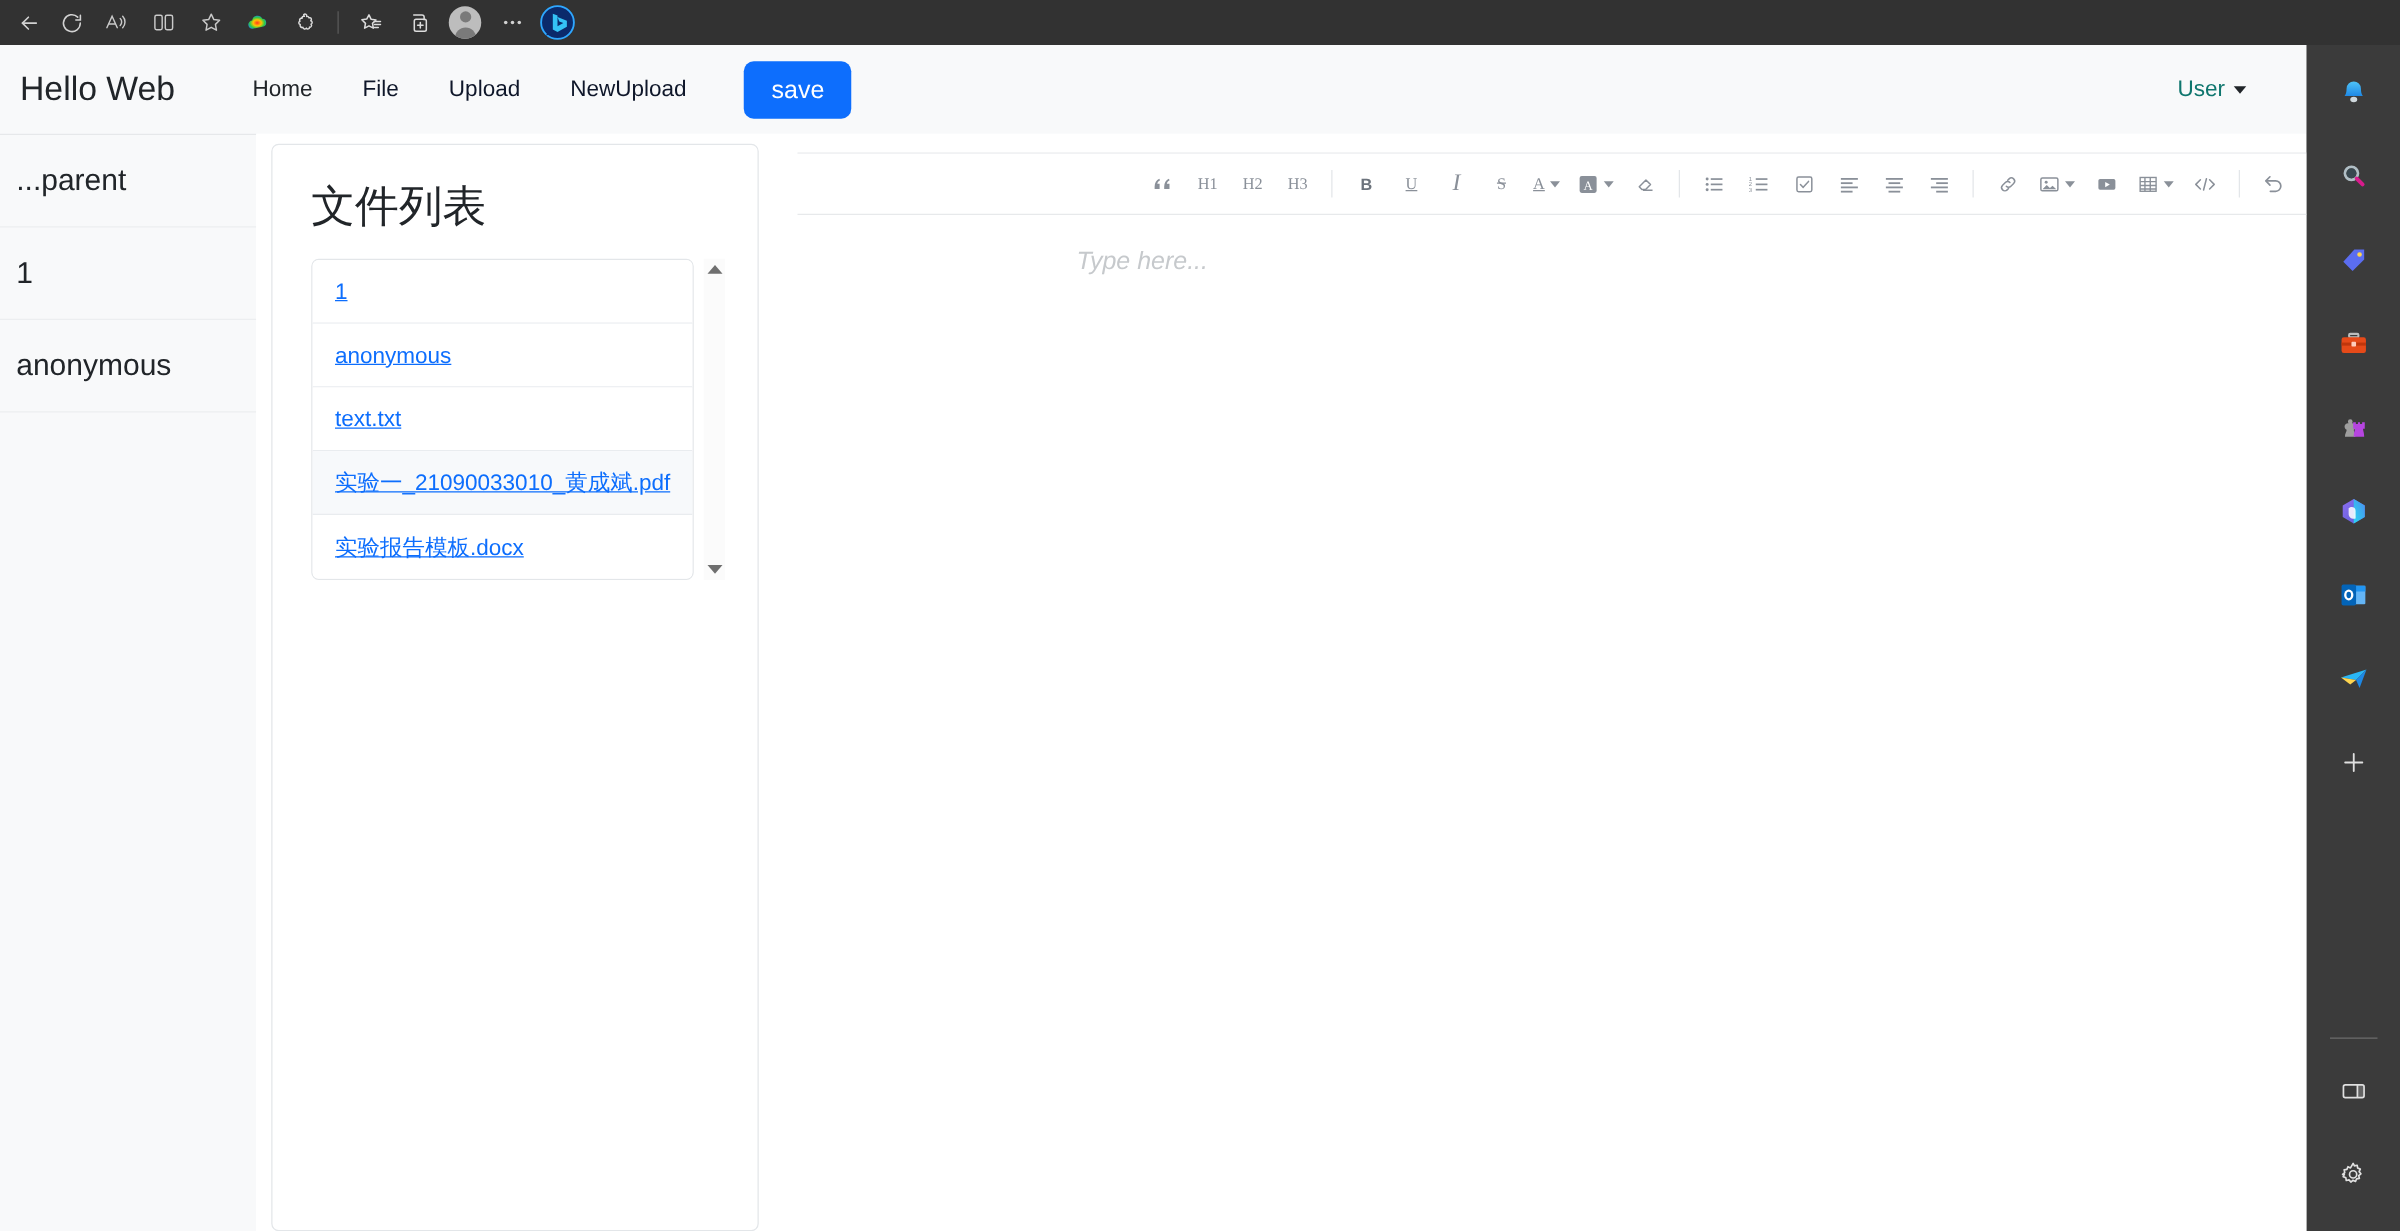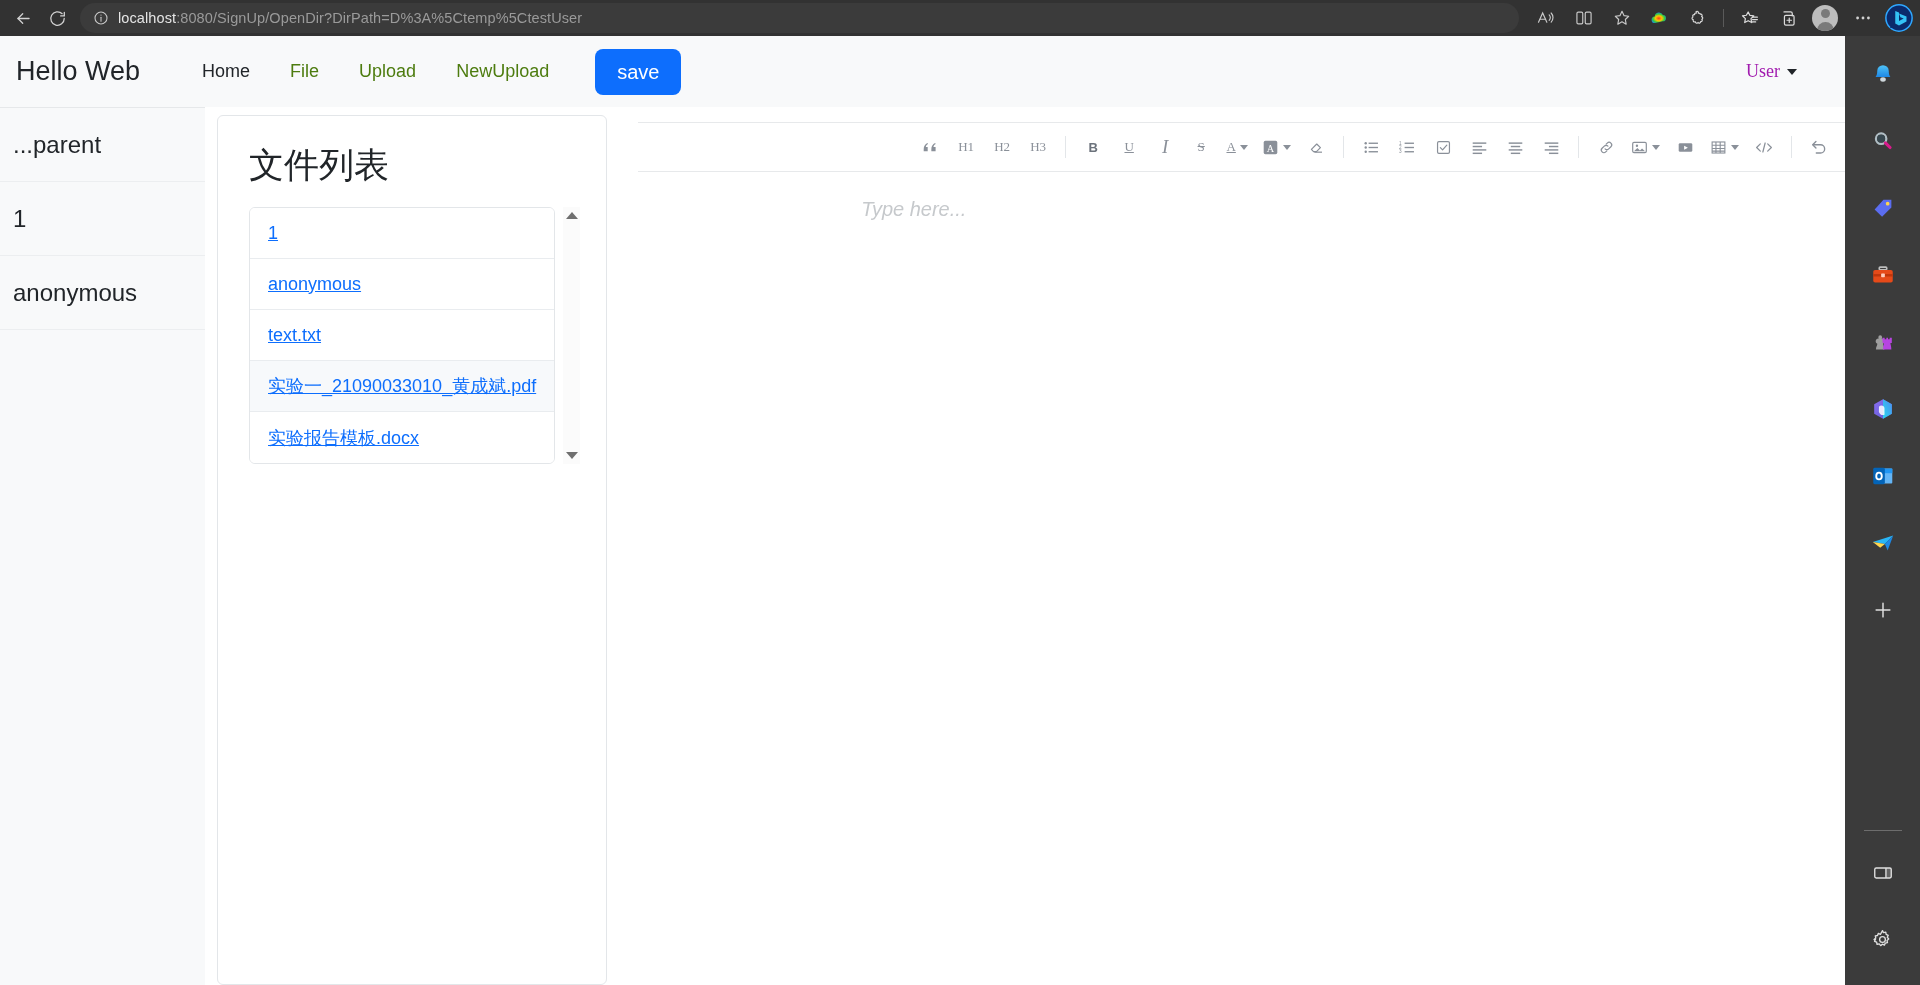--- a/index.html
+++ b/index.html
@@ -104,45 +104,44 @@
   }
   .brand {
     font-size: 27px;
     color: #212529;
     margin-right: 42px;
     white-space: nowrap;
   }
   .nav-links { display: flex; align-items: flex-start; }
   .nav-link {
     font-size: 18px;
-    color: #4d7c0f;
+    color: #0f172a;
     padding: 8px 20px;
     white-space: nowrap;
   }
   .nav-link.active { color: #212529; }
   .save-btn {
     background: #0d6efd;
     color: #fff;
     border: none;
     border-radius: 8px;
     font-size: 20px;
     padding: 13px 22px;
     margin-left: 26px;
     font-family: inherit;
     line-height: 1;
   }
   .user-menu {
     margin-left: auto;
     font-size: 18px;
-    color: #a21caf;
+    color: #0f766e;
     display: flex;
     align-items: center;
     padding-right: 30px;
     white-space: nowrap;
-    font-family: Liberation Serif, serif;
   }
   .caret {
     width: 0; height: 0;
     border-left: 5px solid transparent;
     border-right: 5px solid transparent;
     border-top: 6px solid #212529;
     margin-left: 7px;
   }
 
   
@@ -353,30 +352,20 @@
         <path d="M11 18l-6-6 6-6"></path>
       </svg>
   </div>
   <div class="chrome-btn">
     <svg width="19" height="19" viewBox="0 0 24 24" fill="none" stroke="#d2d2d2" stroke-width="1.6" stroke-linecap="round">
         <path d="M20.5 12a8.5 8.5 0 1 1-2.6-6.1"></path>
         <path d="M20.6 4.2v4.6h-4.6"></path>
       </svg>
   </div>
 
-  <div class="addressbar">
-    <span class="info-icon">
-      <svg width="16" height="16" viewBox="0 0 24 24" fill="none" stroke="#c9c9c9" stroke-width="1.6">
-          <circle cx="12" cy="12" r="9"></circle>
-          <path d="M12 11v6" stroke-linecap="round"></path>
-          <circle cx="12" cy="7.6" r="0.9" fill="#c9c9c9" stroke="none"></circle>
-        </svg>
-    </span>
-    <span class="url-text"><span class="host">localhost</span><span>:8080/SignUp/OpenDir?DirPath=D%3A%5Ctemp%5CtestUser</span></span>
-  </div>
 
   <div class="chrome-right">
     <div class="chrome-btn">
       <svg width="20" height="20" viewBox="0 0 24 24" fill="none" stroke="#c9c9c9" stroke-width="1.4" stroke-linecap="round">
           <path d="M3 17L8 6l5 11"></path>
           <path d="M4.8 13.5h6.4"></path>
           <path d="M15.8 8.2a4.6 4.6 0 0 1 0 6.6"></path>
           <path d="M18.2 6a8 8 0 0 1 0 11"></path>
         </svg>
     </div>

